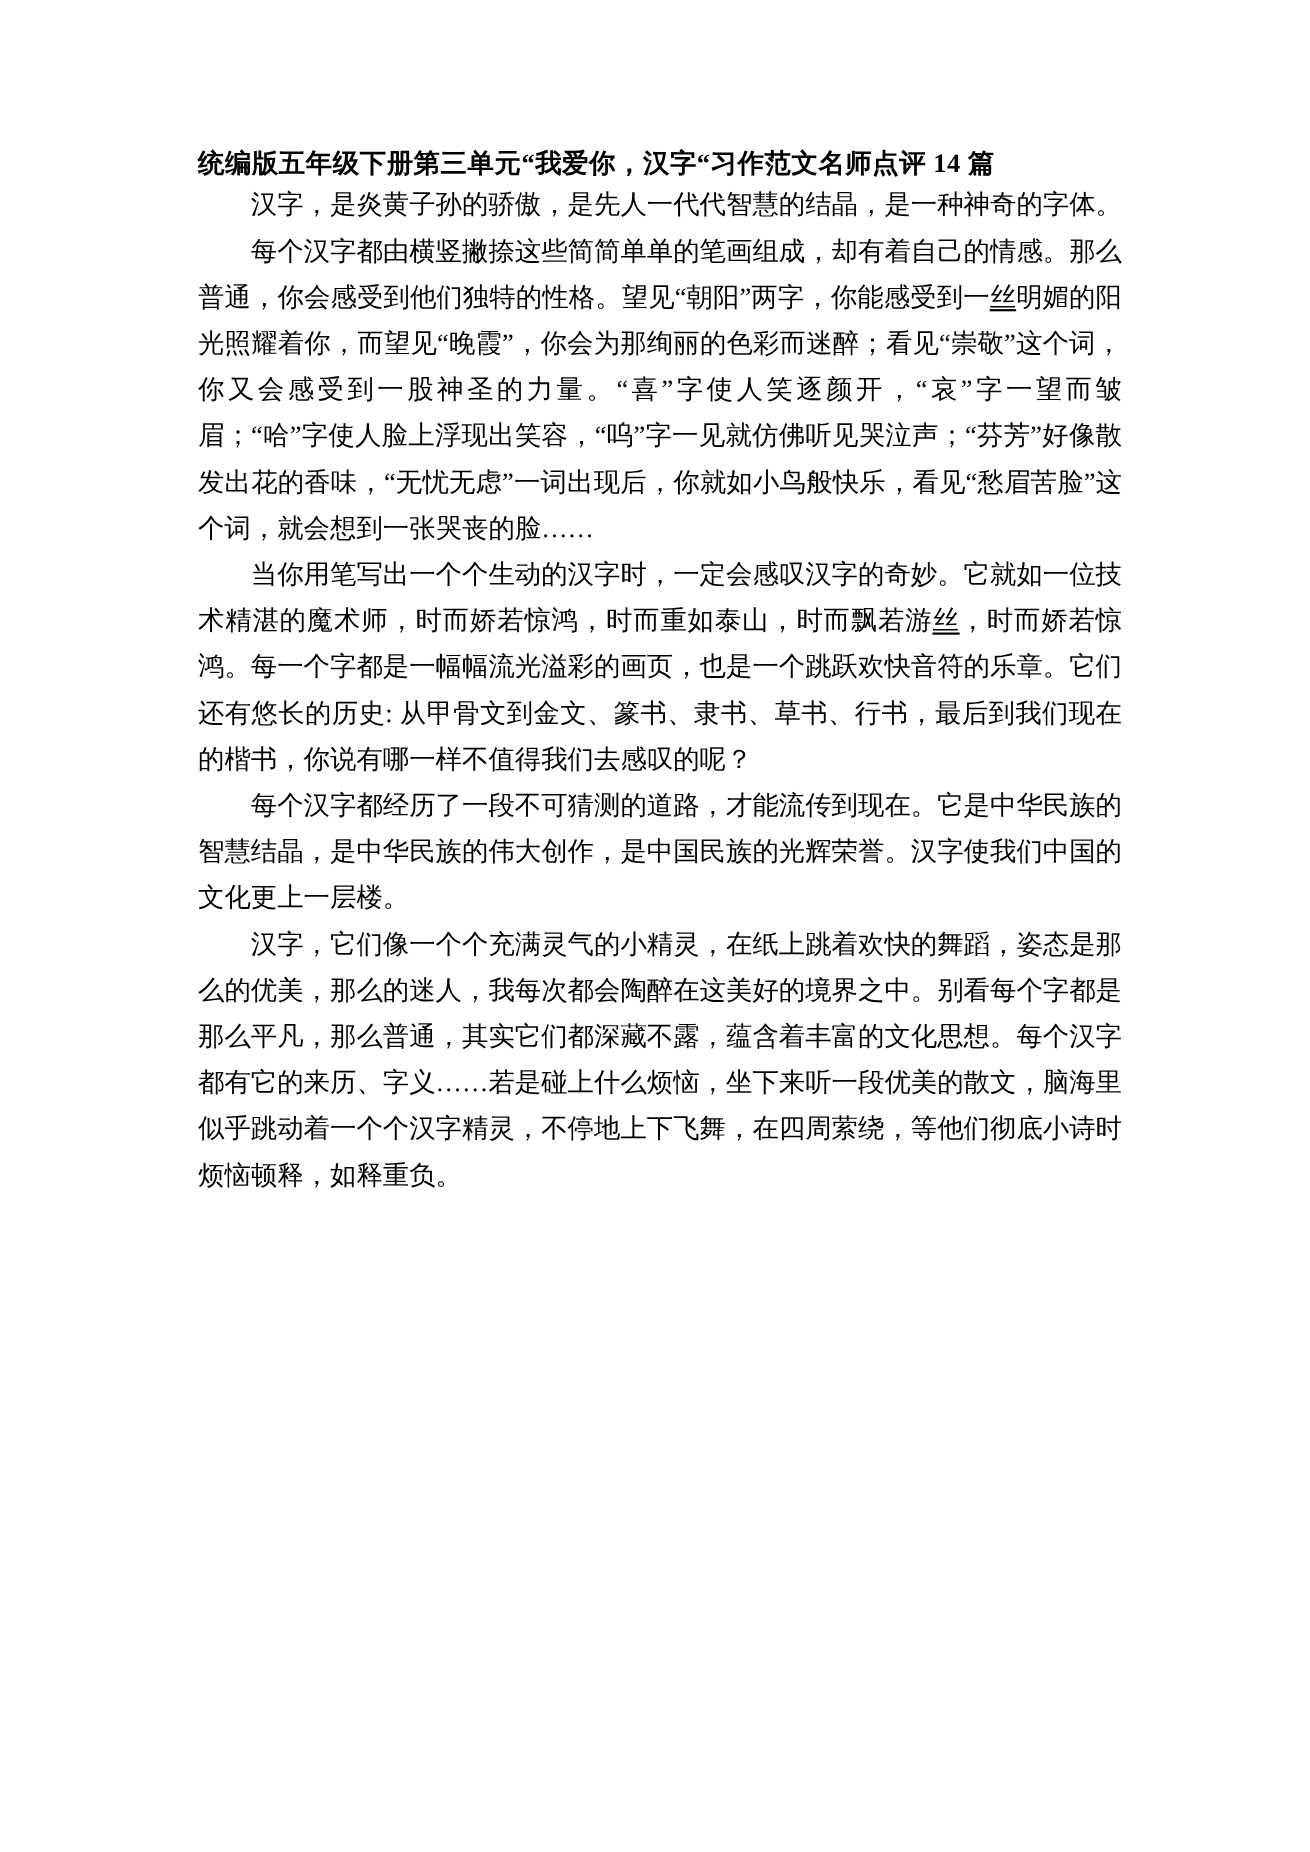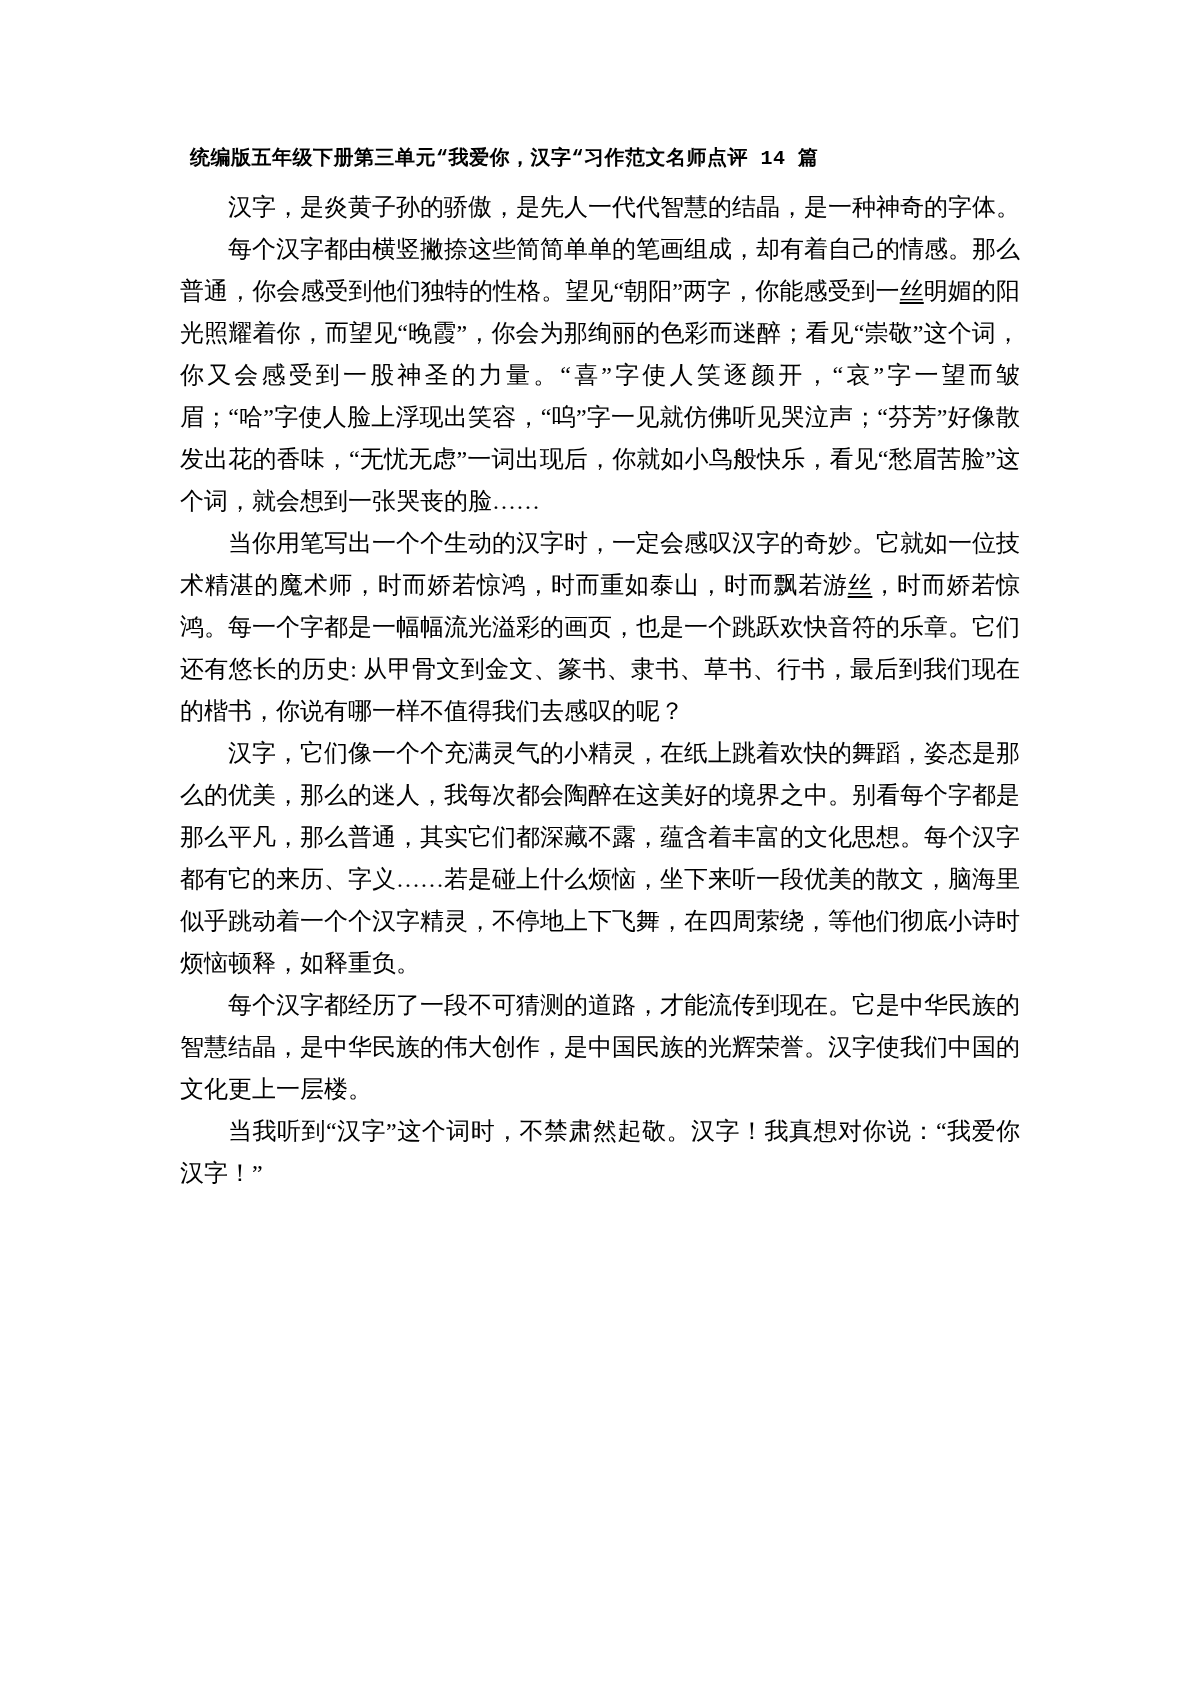--- a/index.html
+++ b/index.html
@@ -13,24 +13,24 @@
     height: 1684px;
     margin: 0 auto;
     background: #ffffff;
     box-sizing: border-box;
     padding: 132px 171px 0 180px;
     color: #000000;
     font-family: "Liberation Serif", "DejaVu Serif", serif;
     overflow: hidden;
   }
   .doc-title {
-    margin: 10px;
-    font-family: Liberation Mono, monospace;
+    margin: 0;
+    font-family: Liberation Serif, serif;
     font-weight: bold;
-    font-size: 20px;
+    font-size: 24px;
     line-height: 34px;
     letter-spacing: 0.5px;
     white-space: nowrap;
   }
   .section-label {
     margin: 40px 0 0 0;
     font-size: 24px;
     line-height: 42px;
     text-indent: 2em;
     font-weight: normal;
@@ -68,19 +68,18 @@
 <div class="page">
 
   <h1 class="doc-title">统编版五年级下册第三单元“我爱你，汉字“习作范文名师点评 14 篇</h1>
 
 
 
   <div class="essay-body">
       <p class="body-para"><span>汉字，是炎黄子孙的骄傲，是先人一代代智慧的结晶，是一种神奇的字体。</span></p>
       <p class="body-para"><span>每个汉字都由横竖撇捺这些简简单单的笔画组成，却有着自己的情感。那么普通，你会感受到他们独特的性格。望见“朝阳”两字，你能感受到一</span><span class="u">丝</span><span>明媚的阳光照耀着你，而望见“晚霞”，你会为那绚丽的色彩而迷醉；看见“崇敬”这个词，你又会感受到一股神圣的力量。“喜”字使人笑逐颜开，“哀”字一望而皱眉；“哈”字使人脸上浮现出笑容，“呜”字一见就仿佛听见哭泣声；“芬芳”好像散发出花的香味，“无忧无虑”一词出现后，你就如小鸟般快乐，看见“愁眉苦脸”这个词，就会想到一张哭丧的脸……</span></p>
       <p class="body-para"><span>当你用笔写出一个个生动的汉字时，一定会感叹汉字的奇妙。它就如一位技术精湛的魔术师，时而娇若惊鸿，时而重如泰山，时而飘若游</span><span class="u">丝</span><span>，时而娇若惊鸿。每一个字都是一幅幅流光溢彩的画页，也是一个跳跃欢快音符的乐章。它们还有悠长的历史: 从甲骨文到金文、篆书、隶书、草书、行书，最后到我们现在的楷书，你说有哪一样不值得我们去感叹的呢？</span></p>
+      <p class="body-para"><span>每个汉字都经历了一段不可猜测的道路，才能流传到现在。它是中华民族的智慧结晶，是中华民族的伟大创作，是中国民族的光辉荣誉。汉字使我们中国的文化更上一层楼。</span></p>
       <p class="body-para"><span>汉字，它们像一个个充满灵气的小精灵，在纸上跳着欢快的舞蹈，姿态是那么的优美，那么的迷人，我每次都会陶醉在这美好的境界之中。别看每个字都是那么平凡，那么普通，其实它们都深藏不露，蕴含着丰富的文化思想。每个汉字都有它的来历、字义……若是碰上什么烦恼，坐下来听一段优美的散文，脑海里似乎跳动着一个个汉字精灵，不停地上下飞舞，在四周萦绕，等他们彻底小诗时烦恼顿释，如释重负。</span></p>
-      <p class="body-para"><span>每个汉字都经历了一段不可猜测的道路，才能流传到现在。它是中华民族的智慧结晶，是中华民族的伟大创作，是中国民族的光辉荣誉。汉字使我们中国的文化更上一层楼。</span></p>
-      <p class="body-para"><span>当我听到“汉字”这个词时，不禁肃然起敬。汉字！我真想对你说：“我爱你汉字！”</span></p>
     </div>
 
 
 </div>
 
 </body></html>

